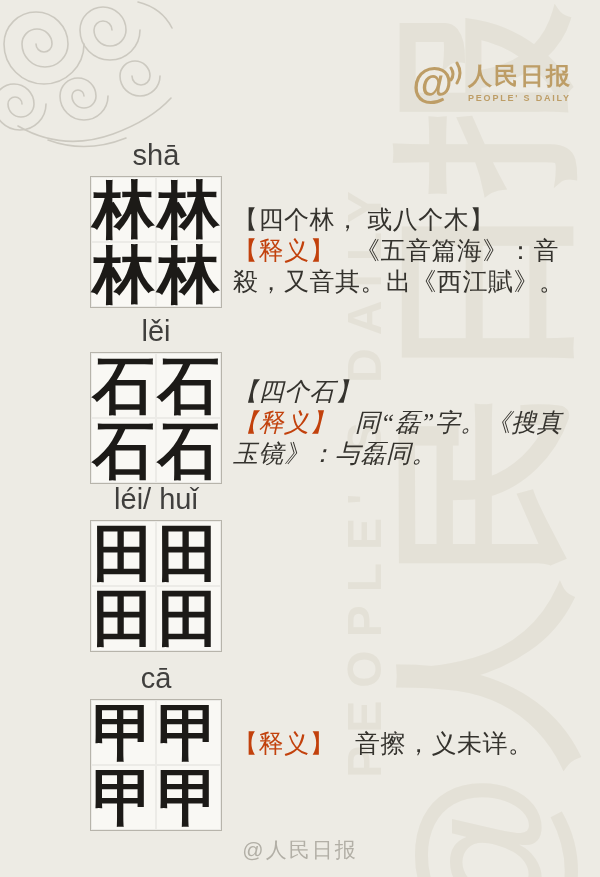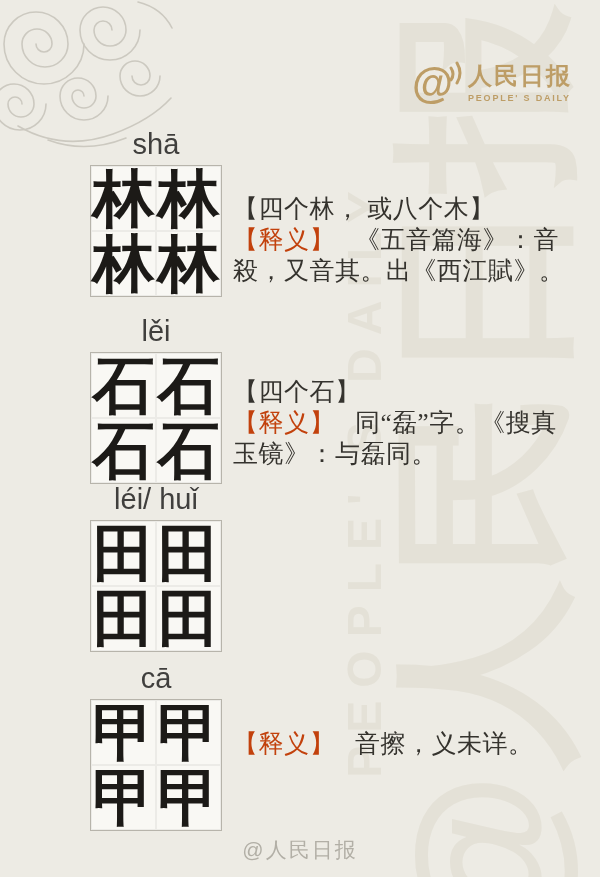--- a/index.html
+++ b/index.html
@@ -45,22 +45,22 @@
     border:0.5px solid rgba(0,0,0,0.05);
   }
   .desc{
     position:absolute;left:143px;width:335px;
     font-size:25px;line-height:31px;color:#35332e;letter-spacing:0.5px;
   }
   .desc .gold{color:#c2410c;}
   .desc .def-text{margin-left:20px;}
   .desc .line2:empty{display:none;}
   
-  #entry0{top:123px;} #entry0 .desc{top:70px;}
-  #entry1{top:310px;} #entry1 .desc{top:66px;}
+  #entry0{top:134px;} #entry0 .desc{top:70px;}
+  #entry1{top:310px;} #entry1 .desc{top:66px;font-style:italic;}
   #entry2{top:478px;} #entry2 .desc{top:62px;}
   #entry3{top:657px;} #entry3 .desc{top:71px;}
   
   .footer{
     position:absolute;left:0;top:836px;width:100%;text-align:center;
     font-size:21px;color:#b2afa6;letter-spacing:2px;z-index:1;
     font-family:"Liberation Sans",sans-serif;
   }
 </style>
 </head>

